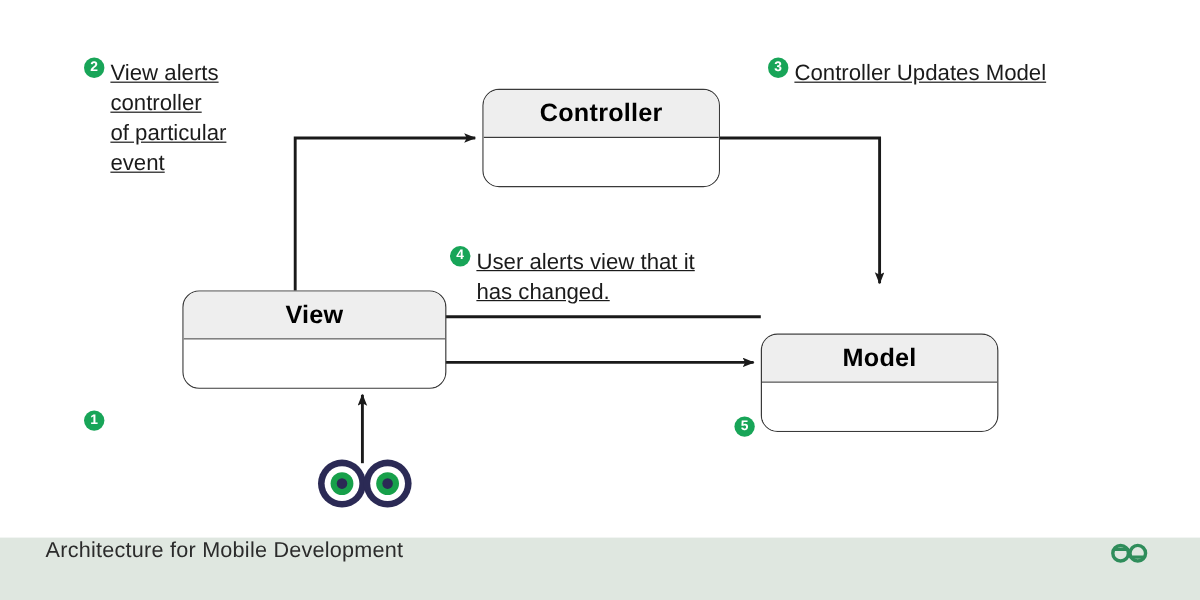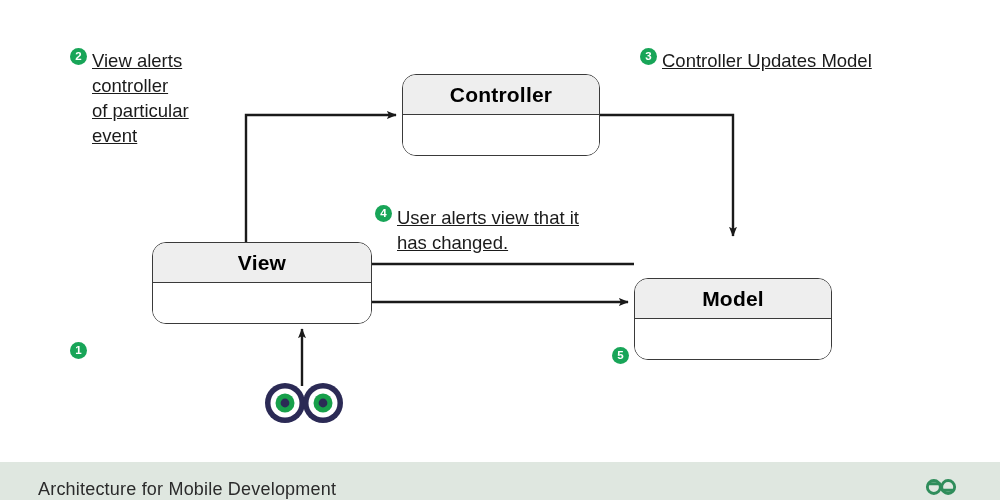--- a/index.html
+++ b/index.html
@@ -83,24 +83,24 @@
   #user-icon {
     position: absolute;
     left: 262px; top: 382px;
     width: 84px; height: 42px;
   }
 
   
   #footer {
     position: absolute;
     left: 0; bottom: 0;
-    width: 1000px; height: 38px;
+    width: 1000px; height: 52px;
     background: #dfe7e0;
     display: flex;
-    align-items: flex-end;
+    align-items: flex-start;
     justify-content: space-between;
     padding: 0 38px;
   }
   #footer .caption {
     font-size: 18px;
     color: #2b2b2b;
     letter-spacing: 0.2px;
   }
   #footer .logo { width: 42px; height: 26px; }
 </style>

